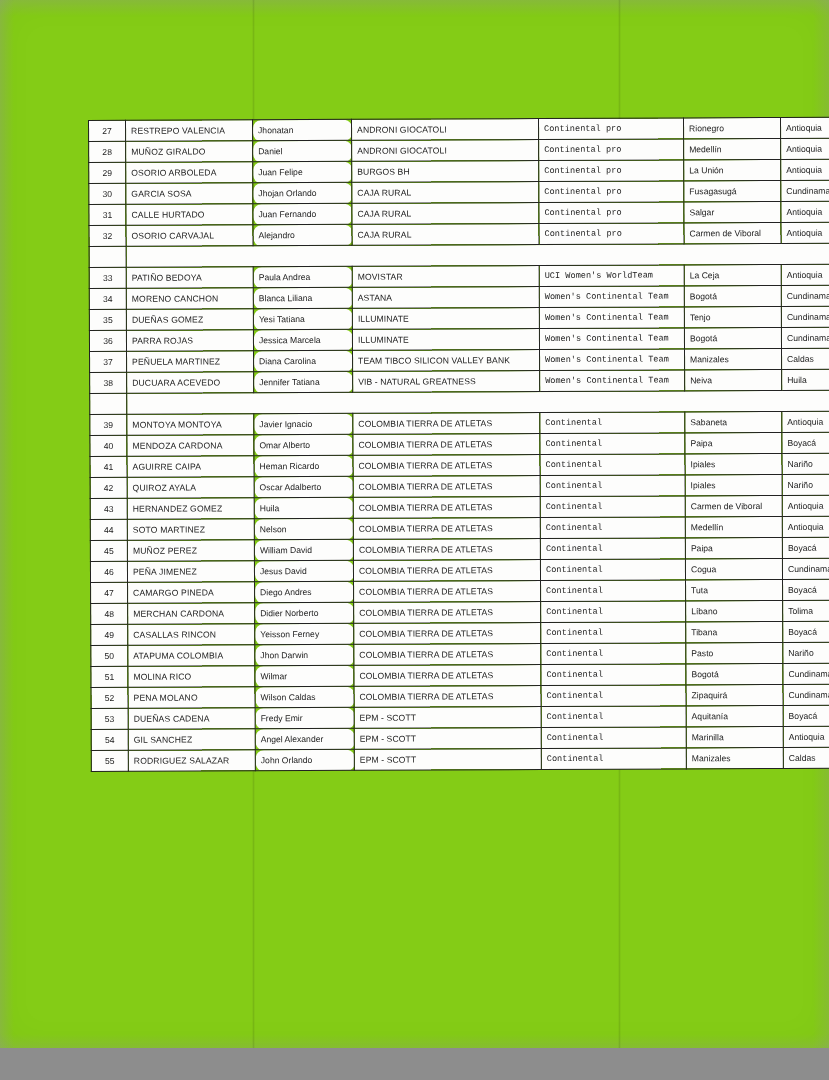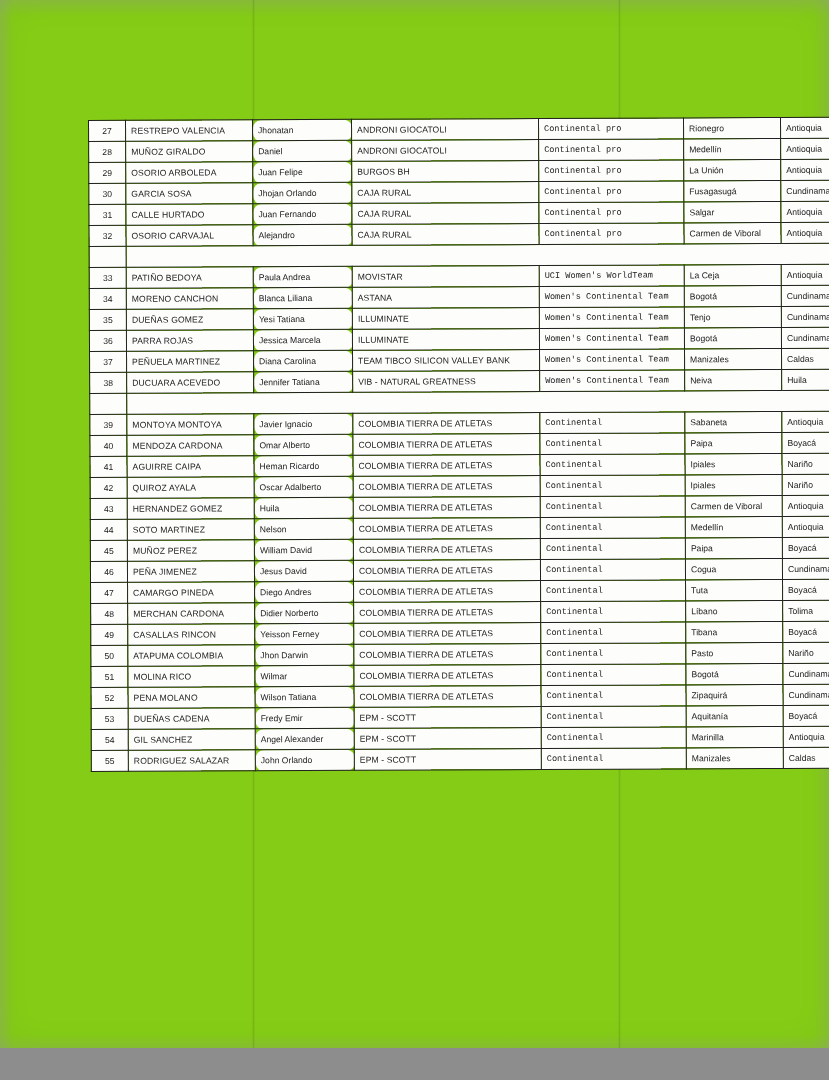--- a/index.html
+++ b/index.html
@@ -343,21 +343,21 @@
             <td class="c-last">MOLINA RICO</td>
             <td class="c-first">Wilmar</td>
             <td class="c-team">COLOMBIA TIERRA DE ATLETAS</td>
             <td class="c-cat">Continental</td>
             <td class="c-city">Bogotá</td>
             <td class="c-dept">Cundinamarca</td>
           </tr>
           <tr>
             <td class="c-num">52</td>
             <td class="c-last">PENA MOLANO</td>
-            <td class="c-first">Wilson Tatiana</td>
+            <td class="c-first">Wilson Caldas</td>
             <td class="c-team">COLOMBIA TIERRA DE ATLETAS</td>
             <td class="c-cat">Continental</td>
             <td class="c-city">Zipaquirá</td>
             <td class="c-dept">Cundinamarca</td>
           </tr>
           <tr>
             <td class="c-num">53</td>
             <td class="c-last">DUEÑAS CADENA</td>
             <td class="c-first">Fredy Emir</td>
             <td class="c-team">EPM - SCOTT</td>

